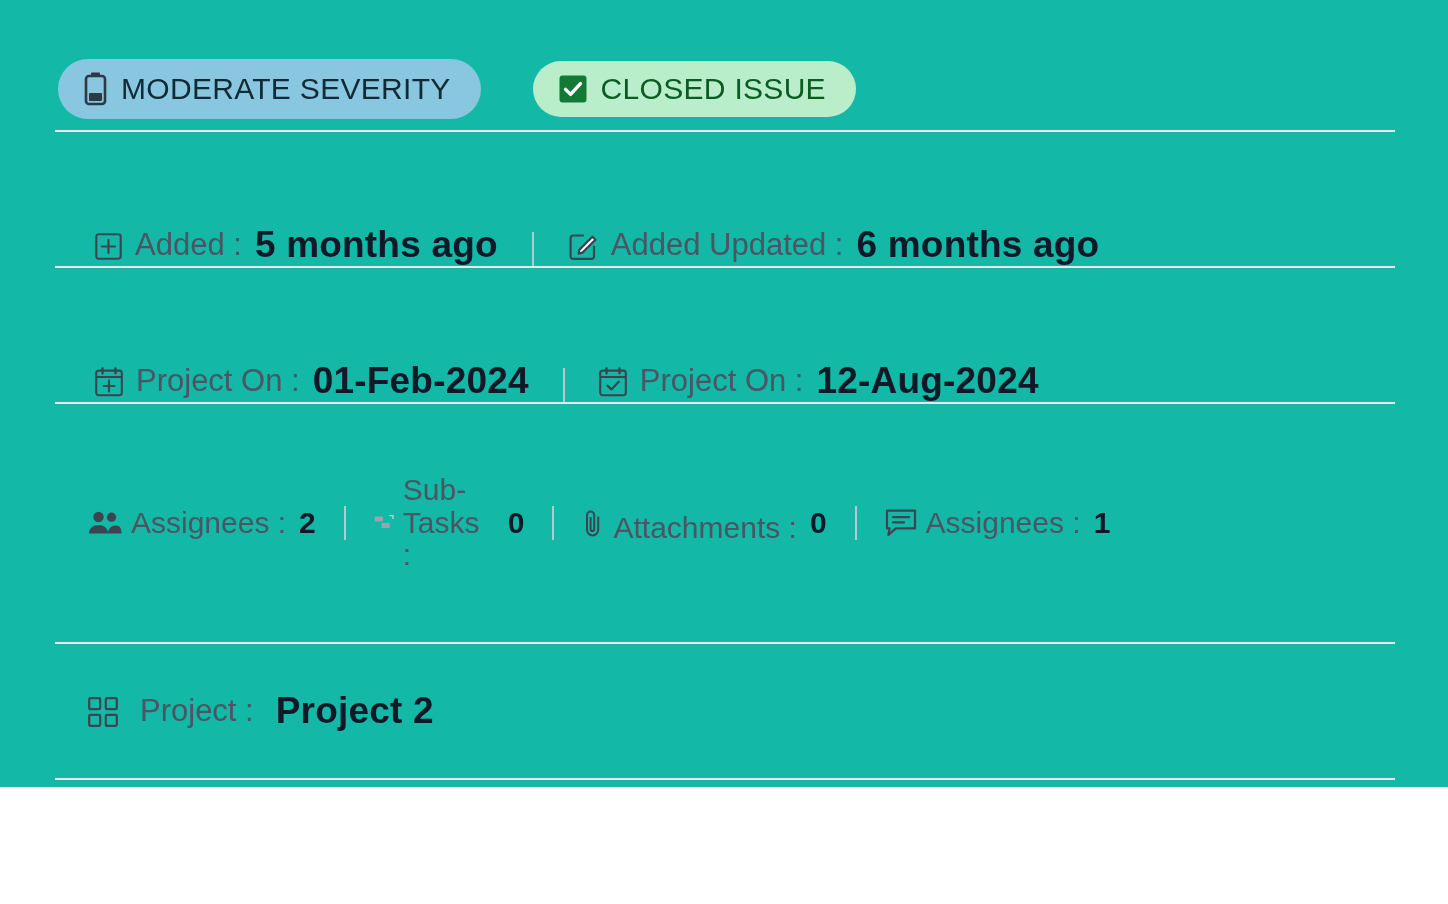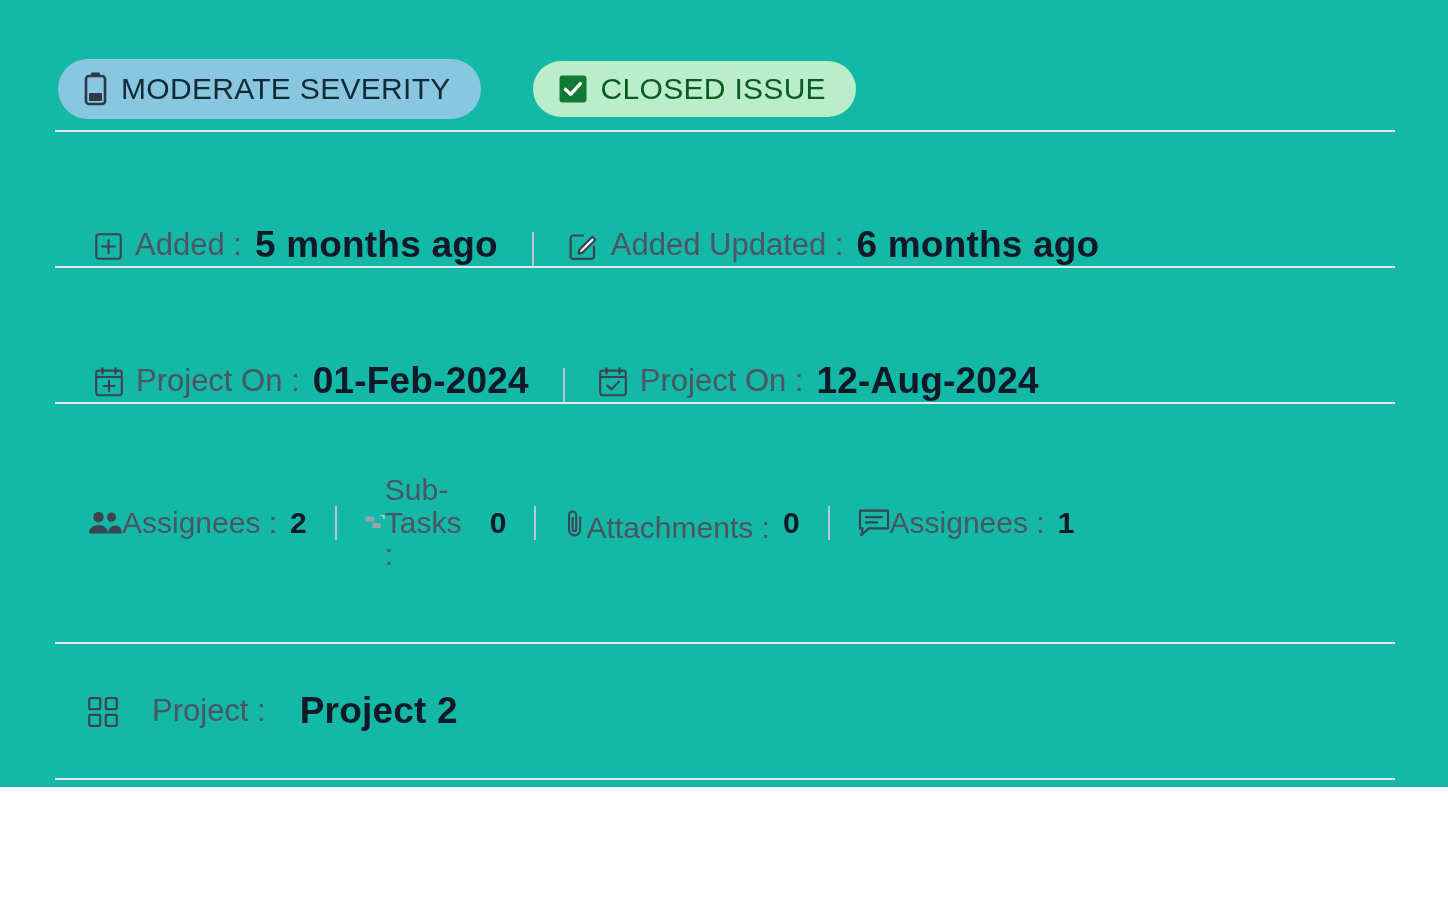--- a/index.html
+++ b/index.html
@@ -120,20 +120,21 @@
   .stats-row {
     display: flex;
     align-items: center;
     padding: 0 0 0 88px;
     height: 238px;
   }
 
   .stat {
     display: flex;
     align-items: center;
+    gap: 9px;
   }
 
   .stat-icon {
     display: inline-flex;
     align-items: center;
     justify-content: center;
     flex: 0 0 auto;
   }
 
   .stat-text {
@@ -172,21 +173,21 @@
   .project-row {
     display: flex;
     align-items: center;
     padding: 0 0 0 88px;
     height: 134px;
   }
 
   .project-group {
     display: inline-flex;
     align-items: center;
-    gap: 34px;
+    gap: 22px;
   }
 </style>
 </head>
 <body>
 
 <div class="page">
 
   <div class="badge-row">
 
     <div class="badge severity">

